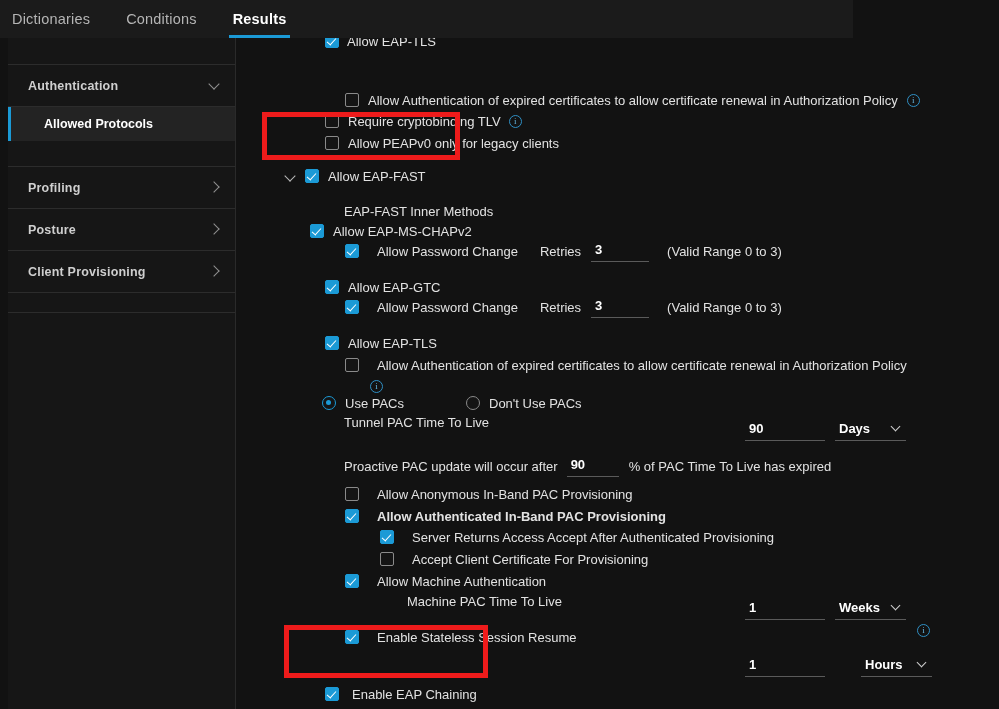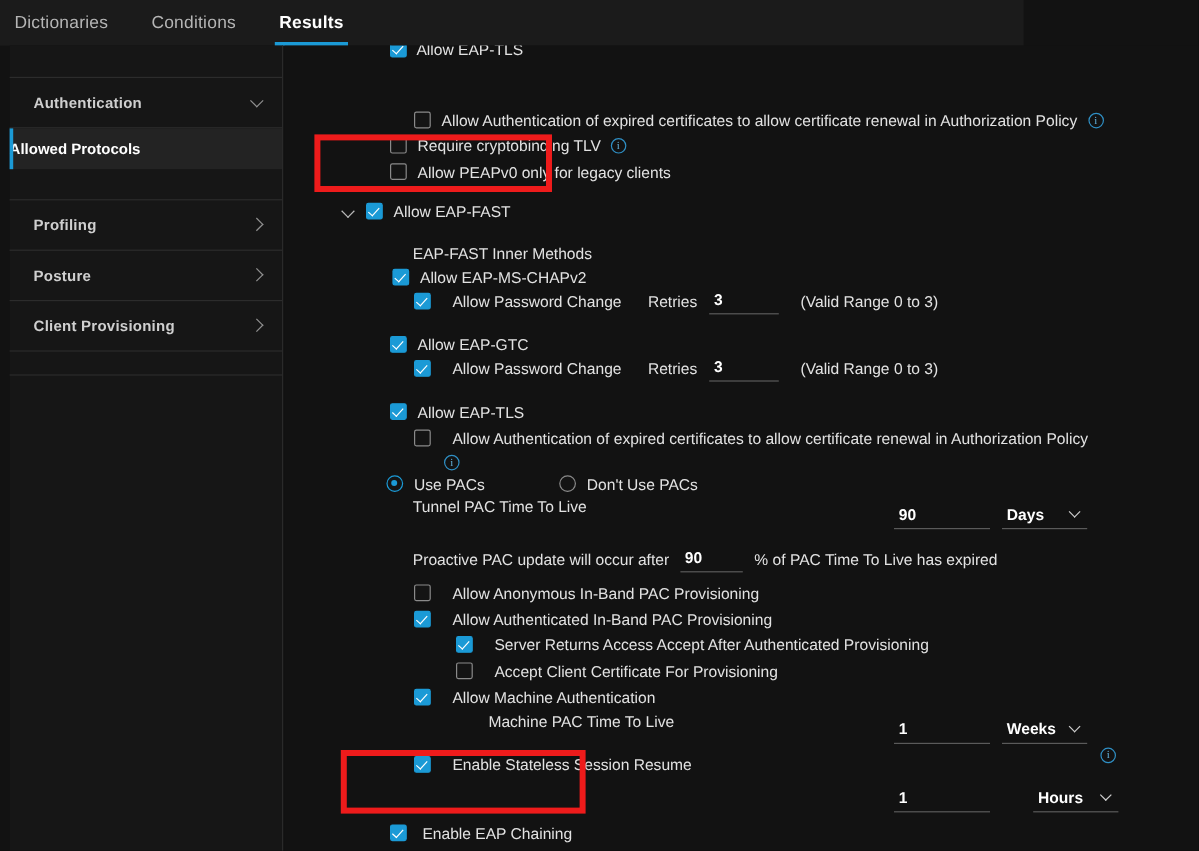--- a/index.html
+++ b/index.html
@@ -39,21 +39,21 @@
   .side-spacer { height: 27px; border-bottom: 1px solid #2c2c2c; }
   .side-row {
     position: relative; height: 42px; display: flex; align-items: center;
     padding: 0 14px 0 20px; border-bottom: 1px solid #2c2c2c;
     font-size: 12.5px; font-weight: bold; color: #cfcfcf; cursor: pointer;
     letter-spacing: .2px;
   }
   .side-row .lbl { flex: 1; }
   .side-sub {
     position: relative; height: 34px; display: flex; align-items: center;
-    font-size: 12.5px; font-weight: bold; color: #ffffff;
+    padding-left: 36px; font-size: 12.5px; font-weight: bold; color: #ffffff;
     background: #232323; cursor: pointer;
   }
   .side-sub::before {
     content: ""; position: absolute; left: 0; top: 0; bottom: 0; width: 3px;
     background: #1b9ad6;
   }
   .side-gap { height: 26px; border-bottom: 1px solid #2c2c2c; background:#161616;}
   .side-tail { height: 20px; border-bottom: 1px solid #2c2c2c; background:#161616;}
   .chev { width: 12px; height: 12px; position: relative; opacity: .75; }
   .chev::after {
@@ -206,21 +206,21 @@
     <div class="row abs" style="left:47px; top:127px;">
       <span class="smallchev"></span>
       <span class="cb on" style="margin-left:8px;"></span>
       <span class="lbltxt" style="margin-left:9px;">Allow EAP-FAST</span>
     </div>
 
     <div class="row abs" style="left:107px; top:162px;">
       <span class="lbltxt">EAP-FAST Inner Methods</span>
     </div>
 
-    <div class="row abs" style="left:90px; top:182px;">
+    <div class="row abs" style="left:73px; top:182px;">
       <span class="cb on"></span>
       <span class="lbltxt" style="margin-left:9px;">Allow EAP-MS-CHAPv2</span>
     </div>
 
     <div class="row abs" style="left:108px; top:202px;">
       <span class="cb on"></span>
       <span class="lbltxt" style="margin-left:18px;">Allow Password Change</span>
       <span class="lbltxt" style="margin-left:22px;">Retries</span>
       <input class="uinput" style="width: 58px; margin-left: 10px;" value="3">
       <span class="lbltxt" style="margin-left:18px;">(Valid Range 0 to 3)</span>
@@ -274,21 +274,21 @@
       <span class="lbltxt" style="margin-left:10px;">% of PAC Time To Live has expired</span>
     </div>
 
     <div class="row abs" style="left:108px; top:445px;">
       <span class="cb off"></span>
       <span class="lbltxt" style="margin-left:18px;">Allow Anonymous In-Band PAC Provisioning</span>
     </div>
 
     <div class="row abs" style="left:108px; top:467px;">
       <span class="cb on"></span>
-      <span class="lbltxt" style="margin-left:18px;">Allow Authenticated In-Band PAC Provisioning</span>
+      <span class="lbltxt" style="margin-left:18px;font-weight:bold;">Allow Authenticated In-Band PAC Provisioning</span>
     </div>
 
     <div class="row abs" style="left:143px; top:488px;">
       <span class="cb on"></span>
       <span class="lbltxt" style="margin-left:18px;">Server Returns Access Accept After Authenticated Provisioning</span>
     </div>
 
     <div class="row abs" style="left:143px; top:510px;">
       <span class="cb off"></span>
       <span class="lbltxt" style="margin-left:18px;">Accept Client Certificate For Provisioning</span>

